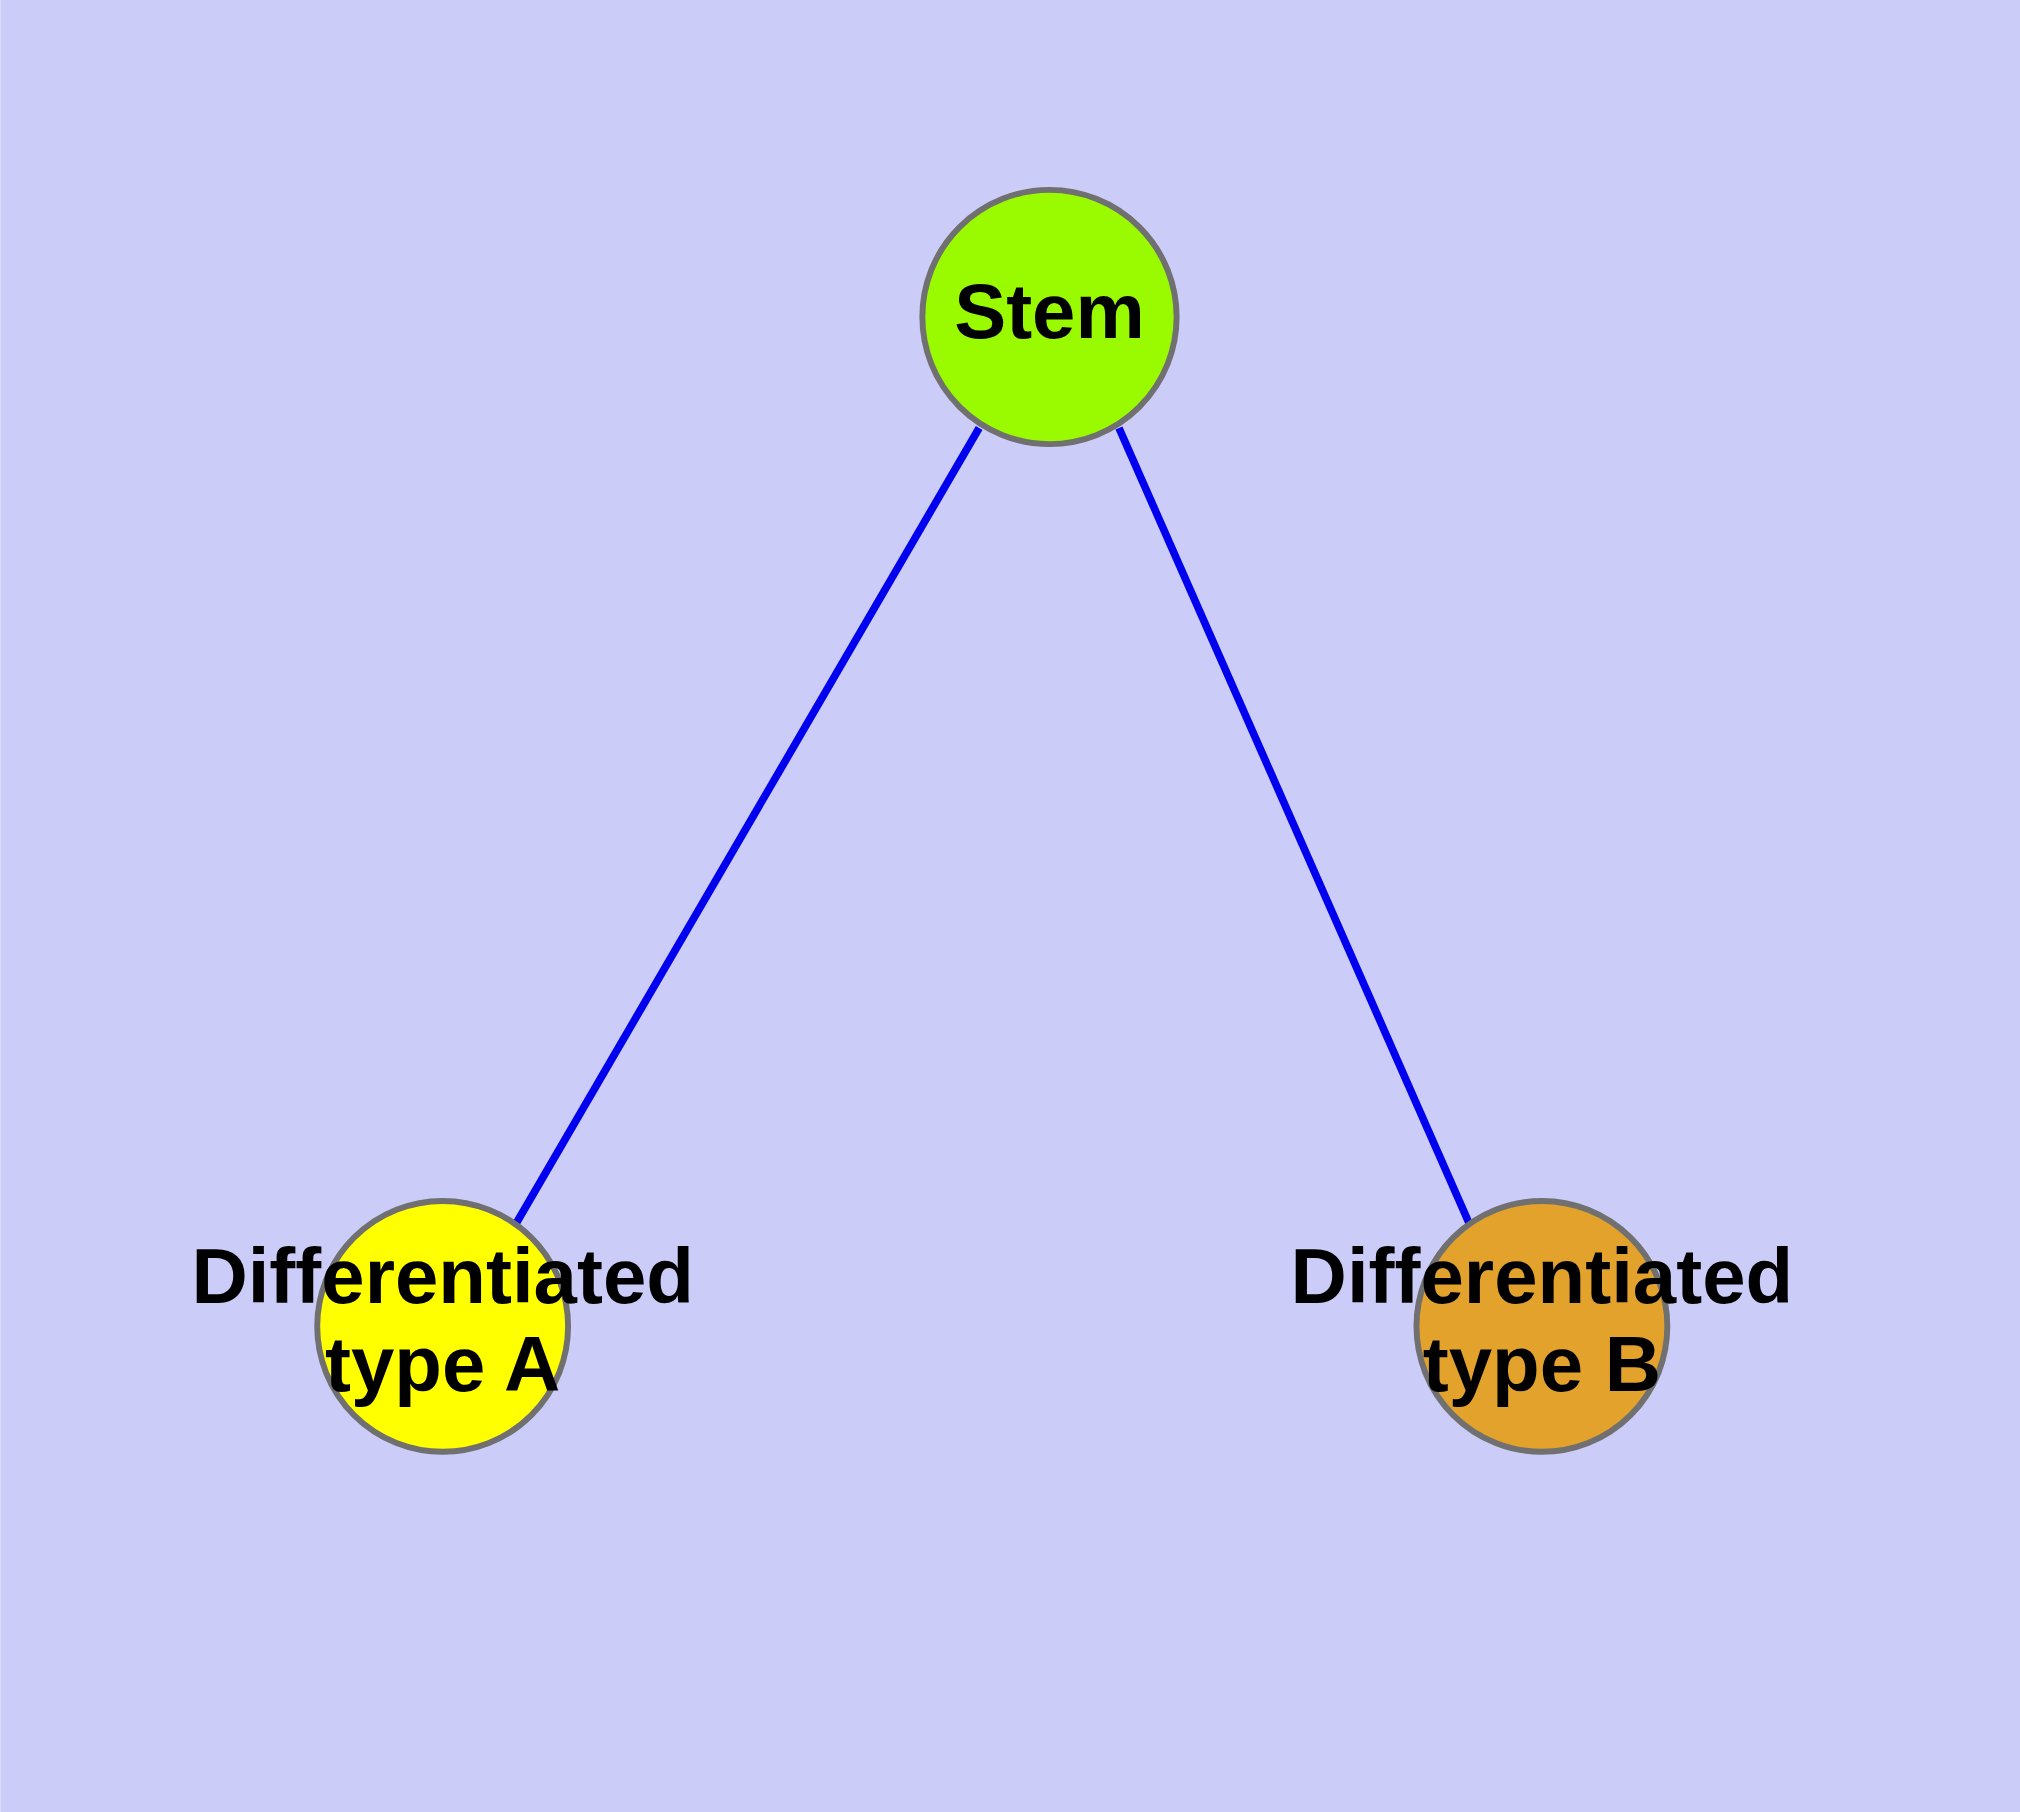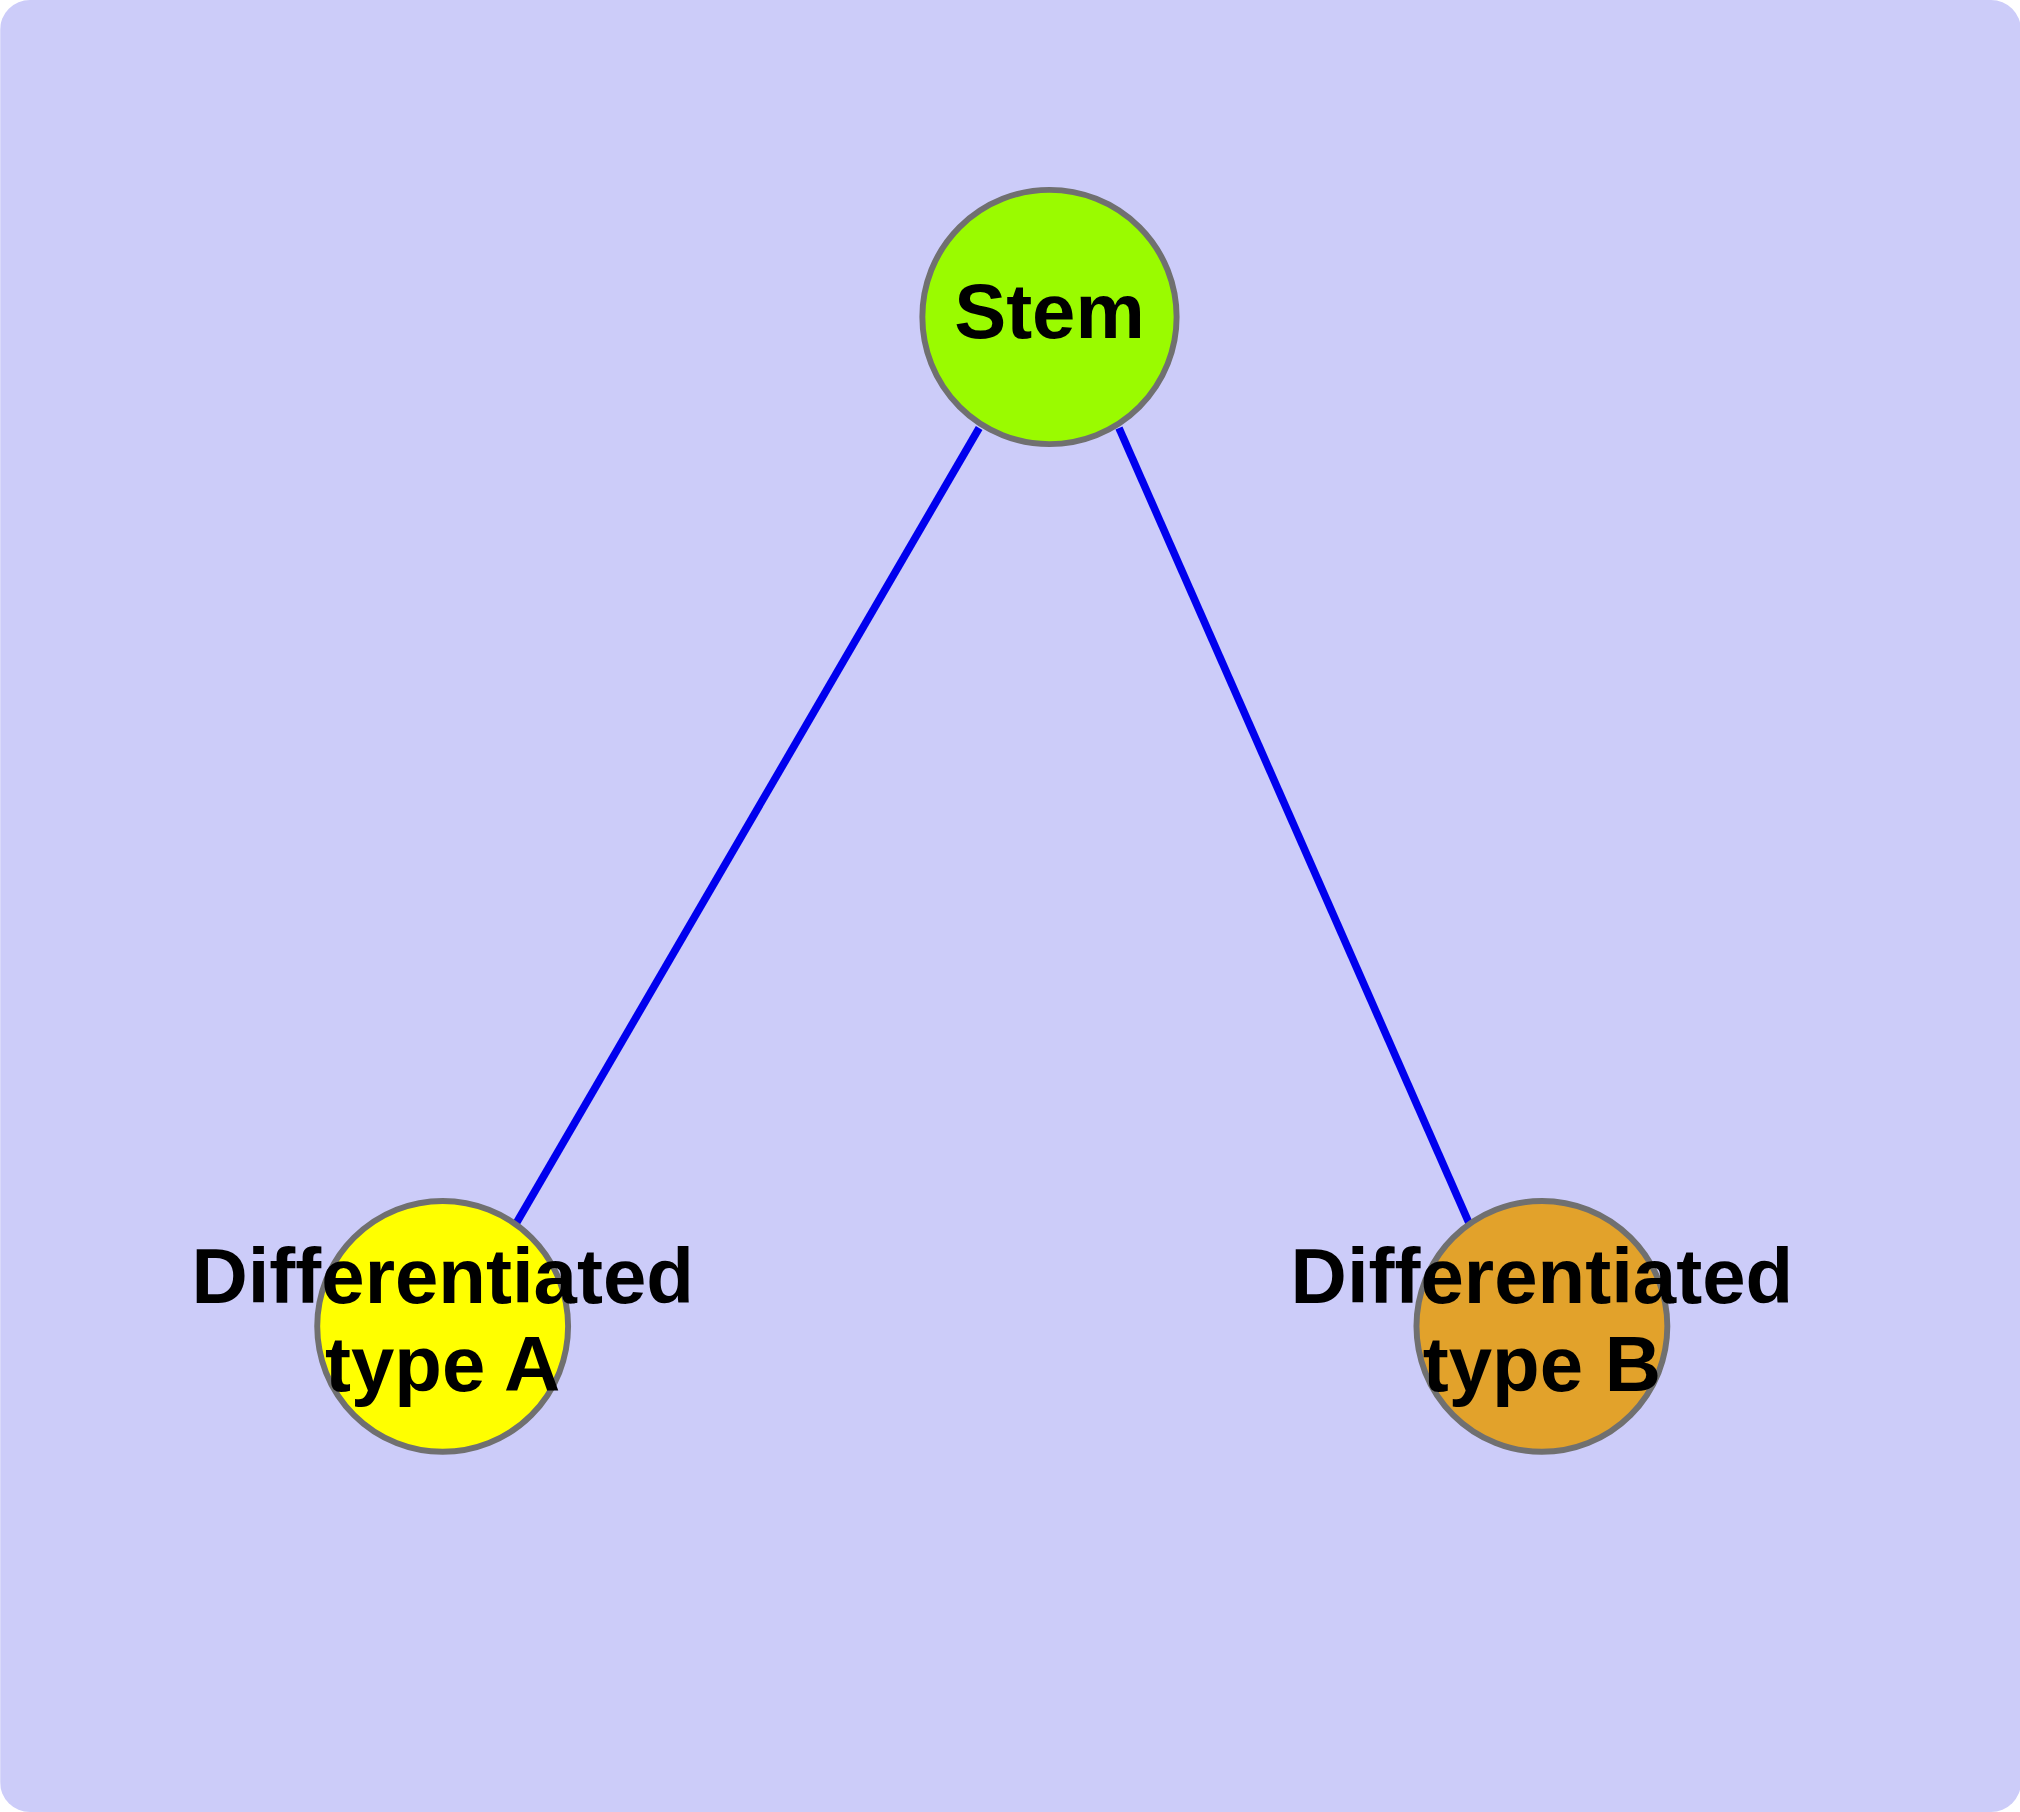--- a/index.html
+++ b/index.html
@@ -27,21 +27,21 @@
     font-weight: bold;
     fill: #000000;
     text-anchor: middle;
     dominant-baseline: middle;
     paint-order: normal;
   }
 </style>
 </head>
 <body>
 
-<div id="canvas" style="width: 2021px; height: 1812px; border-radius: 30px;">
+<div id="canvas" style="width: 2021px; height: 1812px;">
 
   <svg id="graph-svg" viewBox="0 0 2384 2138" xmlns="http://www.w3.org/2000/svg" style="width: 2021px; height: 1812px;">
 
     <rect id="bg-rect" x="0" y="0" width="2384" height="2138" fill="#ccccf9"></rect>
 
     <g id="edges-layer">
       <line id="edge-stem-to-diff-a" x1="1155" y1="505" x2="609" y2="1443" stroke="#0000ee" stroke-width="9" stroke-linecap="butt"></line>
       <line id="edge-stem-to-diff-b" x1="1320" y1="505" x2="1733" y2="1443" stroke="#0000ee" stroke-width="9" stroke-linecap="butt"></line>
     </g>
 

